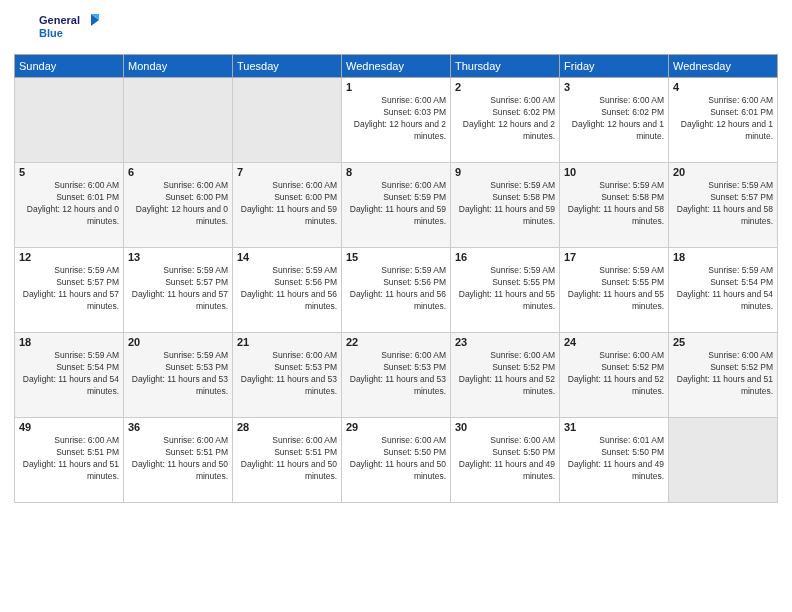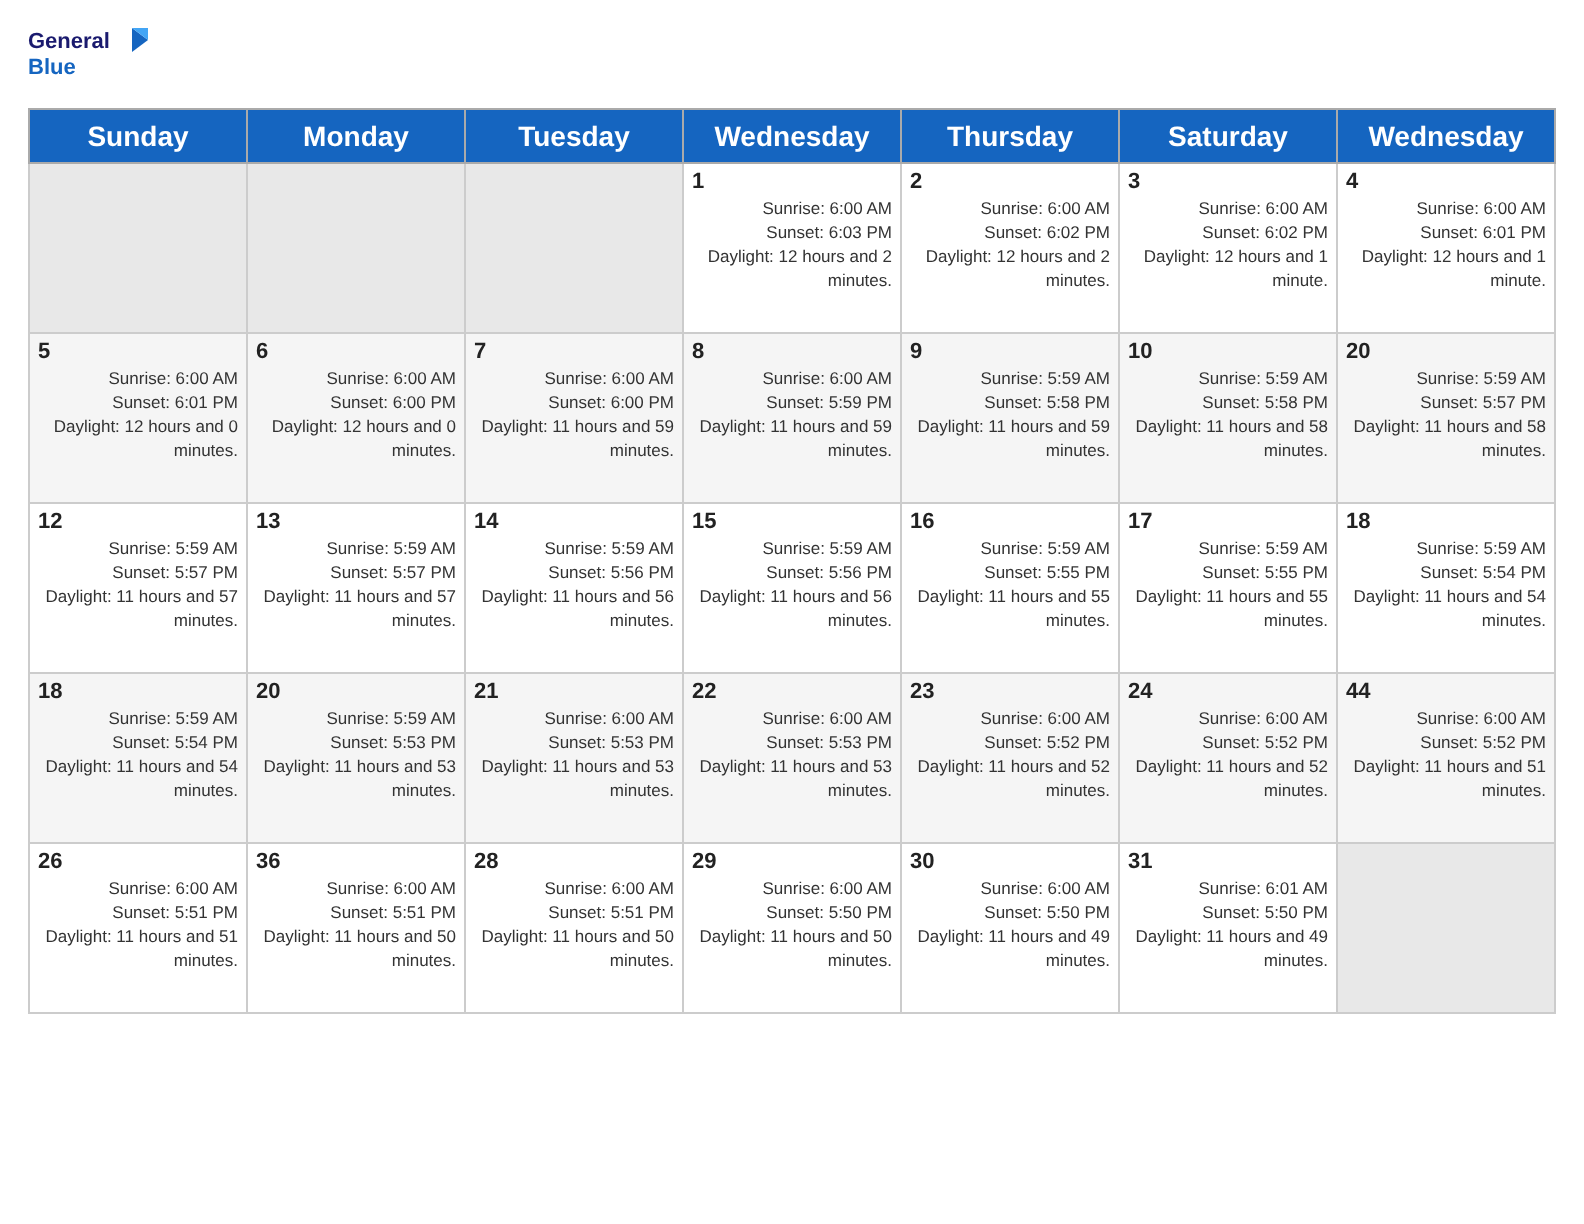--- a/index.html
+++ b/index.html
@@ -14,20 +14,21 @@
       width: 792px;
       height: 612px;
       padding: 10px 14px;
       background: #fff;
     }
     .header {
       display: flex;
       justify-content: space-between;
       align-items: flex-start;
       margin-bottom: 8px;
+      margin-left: 25px;
     }
     .logo {
       display: flex;
       align-items: center;
       gap: 4px;
     }
     .title-block {
       text-align: right;
     }
     .month-title {
@@ -40,24 +41,24 @@
       color: #444;
     }
     .calendar {
       width: 100%;
       border-collapse: collapse;
       table-layout: fixed;
     }
     .calendar thead tr th {
       background: #1565c0;
       color: #fff;
-      font-size: 14px;
-      font-weight: bold;
+      font-size: 11px;
+      font-weight: normal;
       padding: 5px 4px;
-      text-align: center;
+      text-align: left;
       border: 1px solid #aaa;
     }
     .calendar tbody tr td {
       border: 1px solid #ccc;
       vertical-align: top;
       padding: 3px 4px;
       font-size: 9px;
       color: #333;
       height: 85px;
       background: #fff;
@@ -102,21 +103,21 @@
   </div>
 
   <table class="calendar">
     <thead>
       <tr>
       <th>Sunday</th>
           <th>Monday</th>
           <th>Tuesday</th>
           <th>Wednesday</th>
           <th>Thursday</th>
-          <th>Saturday</th>
+          <th>Friday</th>
           <th>Wednesday</th>
         </tr>
     </thead>
     <tbody id="calendar-body">
     <tr>
           <td class="empty-cell"></td>
           <td class="empty-cell"></td>
           <td class="empty-cell"></td>
           <td>
             <span class="day-number">1</span>
@@ -214,27 +215,27 @@
           </td>
           <td>
             <span class="day-number">23</span>
             <div class="day-info">Sunrise: 6:00 AM<br>Sunset: 5:52 PM<br>Daylight: 11 hours and 52 minutes.</div>
           </td>
           <td>
             <span class="day-number">24</span>
             <div class="day-info">Sunrise: 6:00 AM<br>Sunset: 5:52 PM<br>Daylight: 11 hours and 52 minutes.</div>
           </td>
           <td>
-            <span class="day-number">44</span>
+            <span class="day-number">25</span>
             <div class="day-info">Sunrise: 6:00 AM<br>Sunset: 5:52 PM<br>Daylight: 11 hours and 51 minutes.</div>
           </td>
         </tr>
         <tr>
           <td>
-            <span class="day-number">26</span>
+            <span class="day-number">49</span>
             <div class="day-info">Sunrise: 6:00 AM<br>Sunset: 5:51 PM<br>Daylight: 11 hours and 51 minutes.</div>
           </td>
           <td>
             <span class="day-number">36</span>
             <div class="day-info">Sunrise: 6:00 AM<br>Sunset: 5:51 PM<br>Daylight: 11 hours and 50 minutes.</div>
           </td>
           <td>
             <span class="day-number">28</span>
             <div class="day-info">Sunrise: 6:00 AM<br>Sunset: 5:51 PM<br>Daylight: 11 hours and 50 minutes.</div>
           </td>

